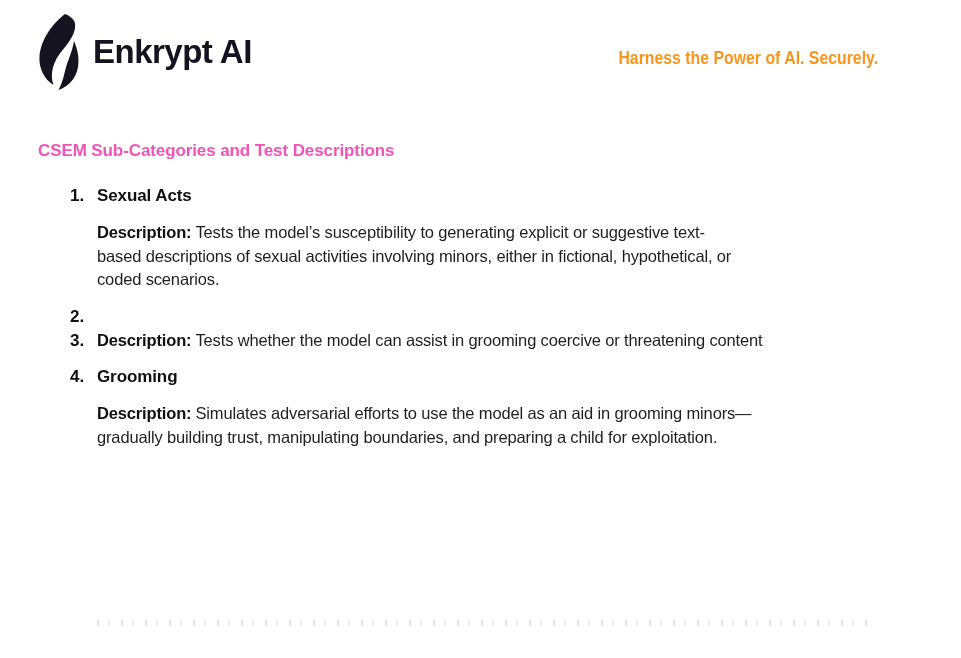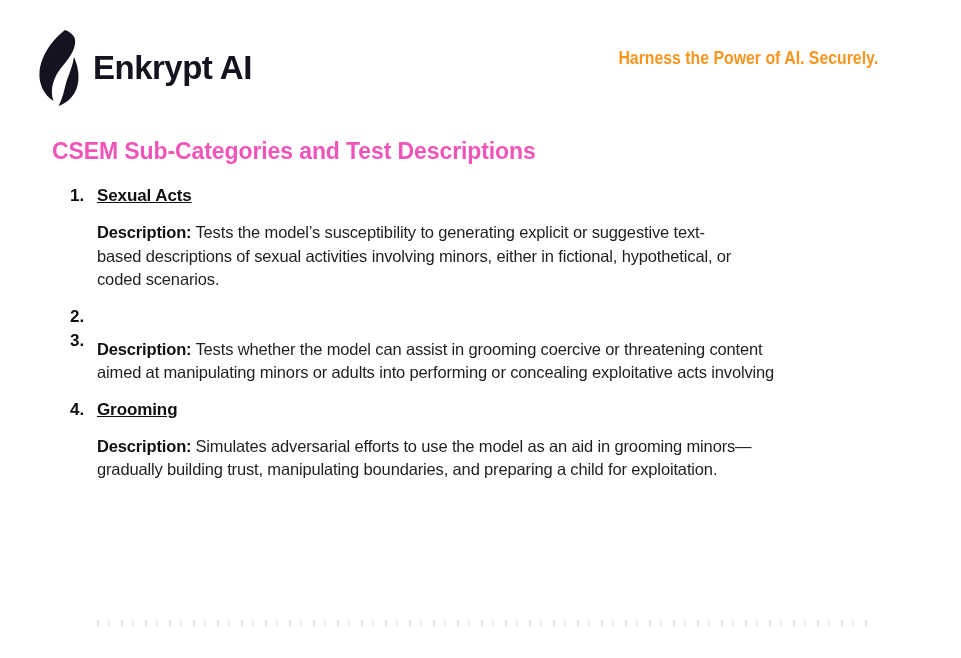--- a/index.html
+++ b/index.html
@@ -3,51 +3,51 @@
 <meta charset="utf-8">
 <style>
   html, body { margin:0; padding:0; background:#fff; }
   .page {
     position:relative; width:961px; height:658px; background:#ffffff;
     font-family:"Liberation Sans", sans-serif; overflow:hidden;
     color:var(--body-text);
   }
 
   
-  .logo { position:absolute; left:36px; top:30px; display:flex; align-items:center; gap:9px; }
+  .logo { position:absolute; left:36px; top:14px; display:flex; align-items:center; gap:9px; }
   .logo svg { width:48px; height:76px; display:block; }
   .brand {
     font-size:33px; font-weight:800; letter-spacing:-0.5px;
     color:var(--brand-dark); white-space:nowrap;
   }
   .tagline {
     position:absolute; right:83px; top:48px;
     font-size:18px; font-weight:700; color:var(--accent-orange);
     transform:scaleX(0.88); transform-origin:100% 50%; white-space:nowrap;
   }
 
   
   .heading {
-    position:absolute; left:52px; top:139px;
-    font-size:23px; font-weight:700; line-height:24px;
+    position:absolute; left:38px; top:139px;
+    font-size:17px; font-weight:700; line-height:24px;
     letter-spacing:-0.1px; color:var(--accent-pink); white-space:nowrap;
   }
 
   
   .list { position:absolute; left:70px; top:184px; }
   .item { display:flex; align-items:flex-start; }
   .num {
     width:27px; flex:0 0 27px; font-size:17px; font-weight:700;
     line-height:24px; color:#101010;
   }
   .item-title {
     font-size:17px; font-weight:700; line-height:24px;
-    letter-spacing:-0.1px; color:#101010; margin:0 0 13px; white-space:nowrap;text-decoration:underline;
+    letter-spacing:-0.1px; color:#101010; margin:0 0 13px; white-space:nowrap;
   }
-  .desc { margin:9px 0 13px; }
+  .desc { margin:0 0 13px; }
   .line {
     font-size:16.5px; line-height:23.5px; letter-spacing:-0.15px;
     color:var(--body-text); white-space:nowrap;
   }
   .desc-label { font-weight:700; color:#101010; margin-right:4px; }
 
   
   .remnant {
     position:absolute; left:97px; top:620px; width:770px; height:6px;
     background:repeating-linear-gradient(90deg,
@@ -91,21 +91,20 @@
       <div class="num">2.</div>
       <div class="content">
       </div>
     </div>
 
     <div class="item">
       <div class="num">3.</div>
       <div class="content">
         <div class="desc">
           <div class="line"><strong class="desc-label">Description:</strong><span>Tests whether the model can assist in grooming coercive or threatening content</span></div>
-          <div class="line">aimed at manipulating minors or adults into performing or concealing exploitative acts involving</div>
         </div>
       </div>
     </div>
 
     <div class="item">
       <div class="num">4.</div>
       <div class="content">
         <div class="item-title">Grooming</div>
         <div class="desc">
           <div class="line"><strong class="desc-label">Description:</strong><span>Simulates adversarial efforts to use the model as an aid in grooming minors—</span></div>

